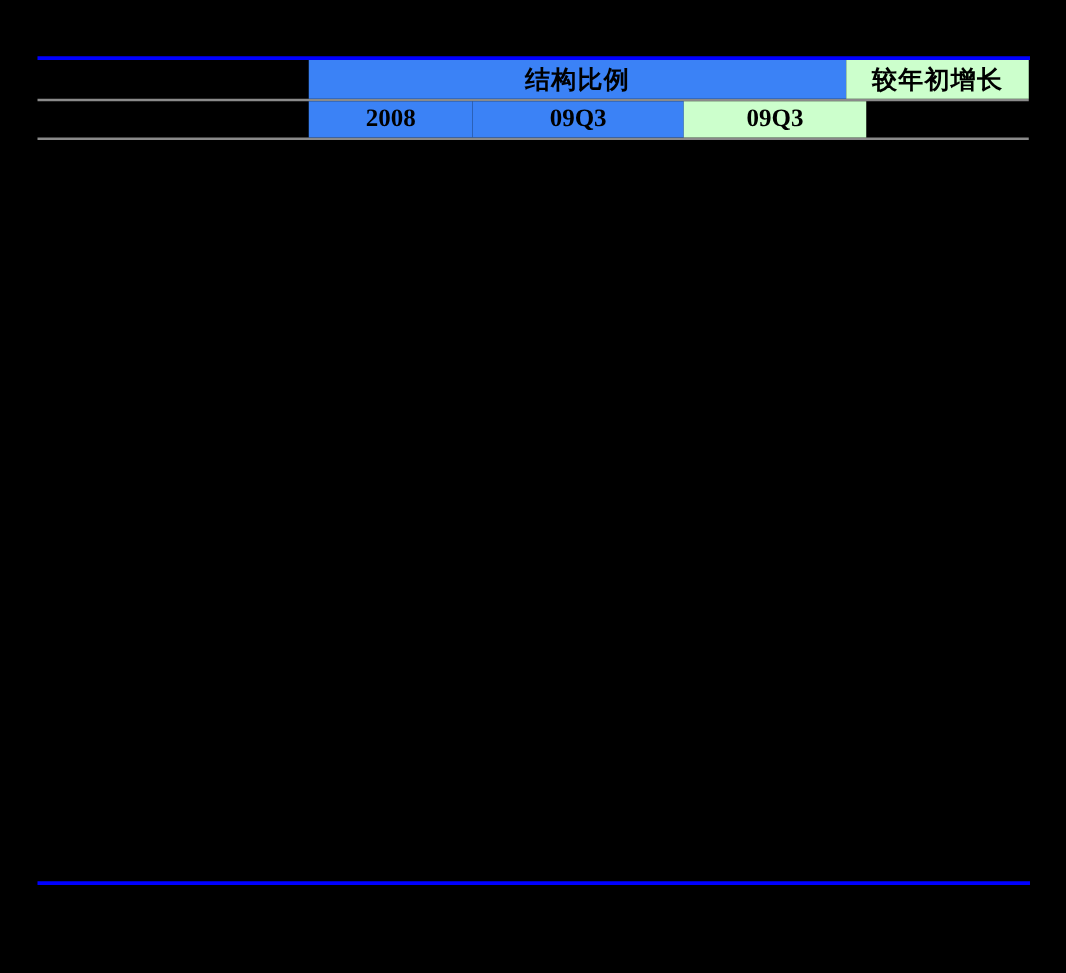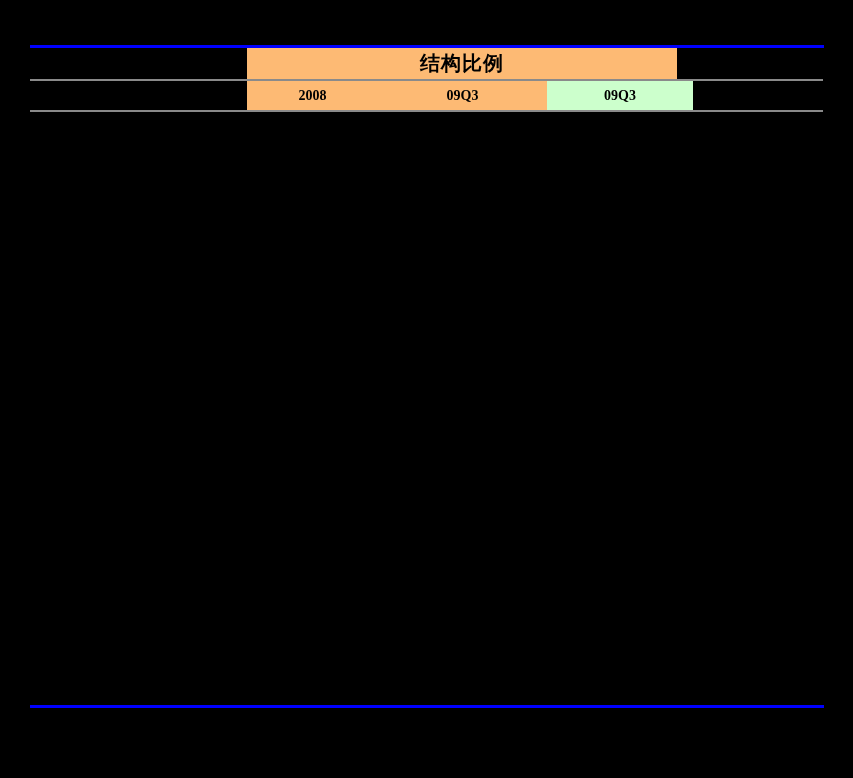--- a/index.html
+++ b/index.html
@@ -45,44 +45,47 @@
   .cell {
     display: flex;
     align-items: center;
     justify-content: center;
     box-sizing: border-box;
     color: #000000;
     font-weight: bold;
     white-space: nowrap;
   }
   .stub { width: 217px; background: transparent; }
-  .bg-structure { background: #fdba74; }
+  .bg-structure { background: #3b82f6; }
   .bg-growth { background: #CCFFCC; }
   .grp-structure { width: 430px; }
   .grp-growth { width: 146px; }
   .sub-c1 { width: 131px; }
   .sub-c2 { width: 130px; }
   .sub-c3 { width: 169px; }
   .sub-c4 { width: 146px; }
   .cjk-label { font-size: 20px; letter-spacing: 1px; }
-  .num-label { font-size: 14px; }
+  .num-label { font-size: 20px; }
 </style>
 </head>
 <body>
 
 <div class="page">
 
   <div class="rule-blue rule-top"></div>
 
   <div class="thead">
 
     <div class="hrow row1">
       <div class="cell stub"></div>
       <div class="cell grp-structure bg-structure">
         <span class="cjk-label">结构比例</span>
+      </div>
+      <div class="cell grp-growth bg-growth">
+        <span class="cjk-label">较年初增长</span>
       </div>
     </div>
 
     <div class="sep"></div>
 
     <div class="hrow row2">
       <div class="cell stub"></div>
       <div class="cell sub-c1 bg-structure">
         <span class="num-label">2008</span>
       </div>

